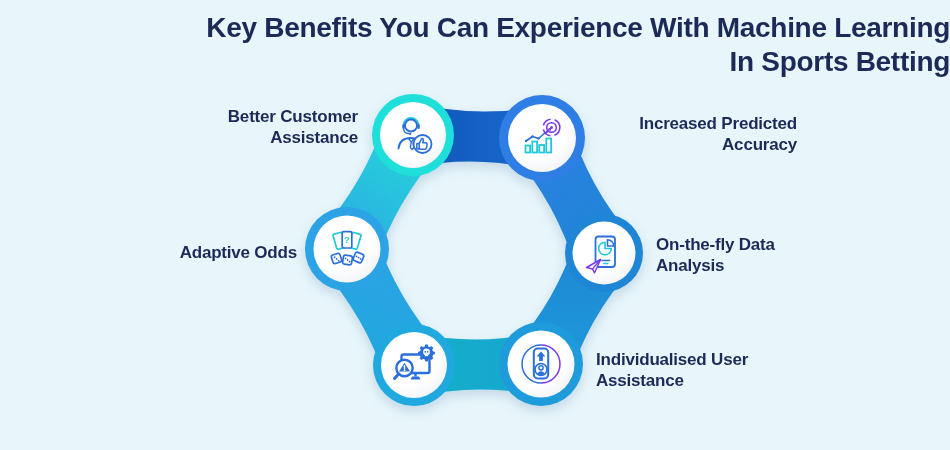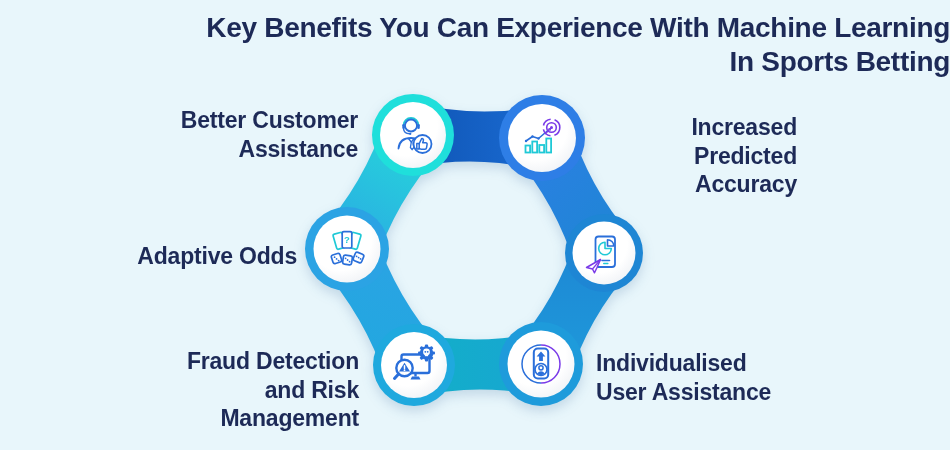--- a/index.html
+++ b/index.html
@@ -16,21 +16,21 @@
     color:var(--title-text,#1D2A57);
     font-weight:700;font-size:28px;line-height:1.2;
     letter-spacing:-0.3px;
   }
   .title span{display:block;}
   .ring-svg{position:absolute;left:0;top:0;}
   .ring-group{filter:drop-shadow(0 5px 6px rgba(20,80,140,0.18));}
   .label{
     position:absolute;
     color:var(--label-text,#1D2A57);
-    font-weight:700;font-size:23px;line-height:1.24;
+    font-weight:700;font-size:17px;line-height:1.24;
     letter-spacing:-0.2px;
   }
   .label.right{text-align:right;}
   .icon{position:absolute;width:46px;height:46px;}
   .st-white{stop-color:var(--inner-circle,#ffffff);}
   .st-grey{stop-color:#e7ebf1;}
   .st-cdark1{stop-color:var(--connector-dark-blue,#0F55B5);}
   .st-cdark2{stop-color:var(--connector-dark-blue2,#1A6BD2);}
   .st-bbright{stop-color:var(--node-blue-bright,#2E7EE6);}
   .st-blue{stop-color:var(--node-blue,#1E86D4);}
@@ -221,16 +221,16 @@
     <rect class="ic-stroke-b" style="fill:#fff" stroke-width="2" x="15.8" y="7.5" width="14.4" height="30" rx="4"></rect>
     <path class="ic-fill-b" d="M 23 10.5 l 4.4 5 h -2.5 v 4.6 h -3.8 v -4.6 h -2.5 z"></path>
     <circle class="ic-stroke-b" stroke-width="1.7" cx="23" cy="28.5" r="6"></circle>
     <circle class="ic-stroke-b" style="fill:#fff" stroke-width="1.5" cx="23" cy="26.8" r="2.1"></circle>
     <path class="ic-fill-b" d="M 19.1 32.6 q 3.9 -4.8 7.8 0 a 6 6 0 0 1 -7.8 0 z"></path>
   </svg>
 
   <div class="label right" style="right:592px;top:106px;width:180px;">Better Customer Assistance</div>
   <div class="label" style="left:597px;top:113px;width:200px;text-align:right;">Increased Predicted Accuracy</div>
   <div class="label right" style="right:653px;top:242px;white-space:nowrap;">Adaptive Odds</div>
-  <div class="label right" style="right:591px;top:347px;width:210px;">Fraud Detection and Risk Management</div>
+  <div class="label" style="left:656px;top:234px;width:170px;">On-the-fly Data Analysis</div>
   <div class="label" style="left:596px;top:349px;width:200px;">Individualised User Assistance</div>
 
 </div>
 
 </body></html>

